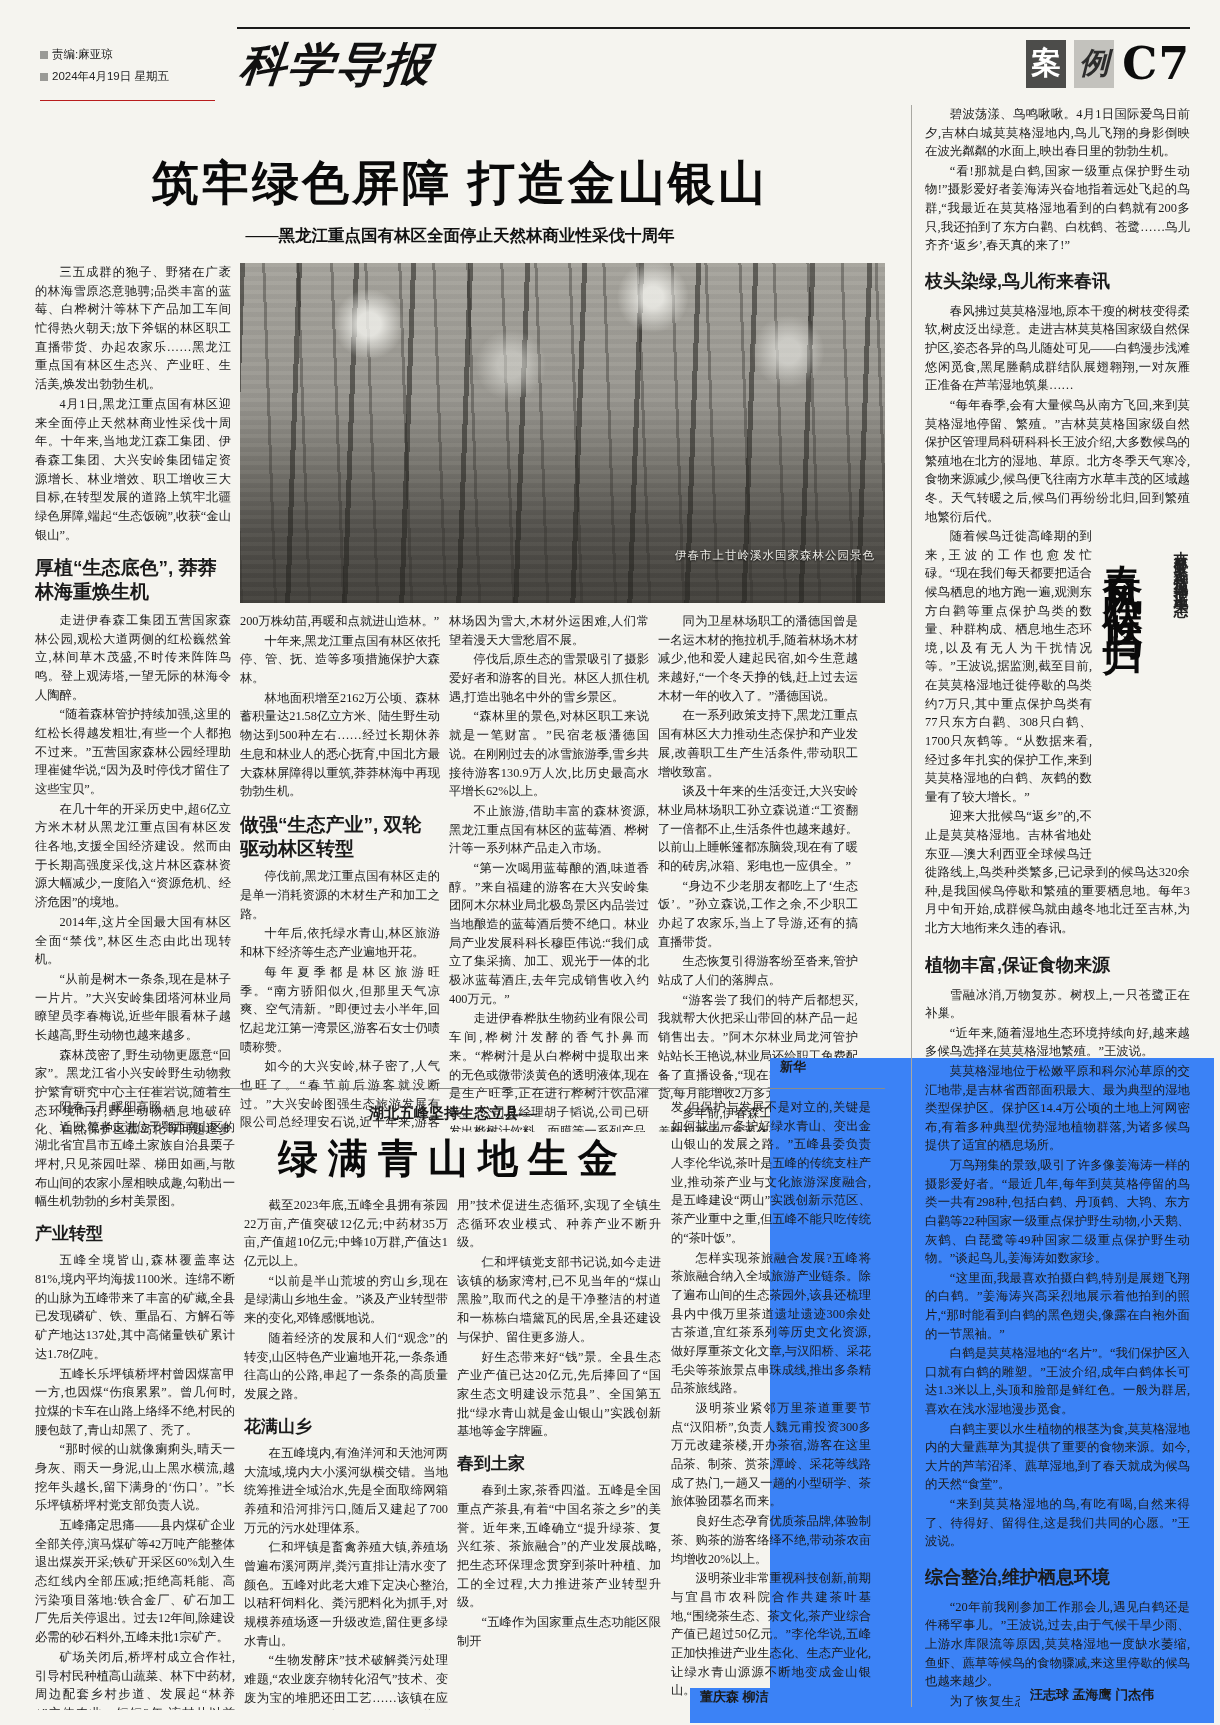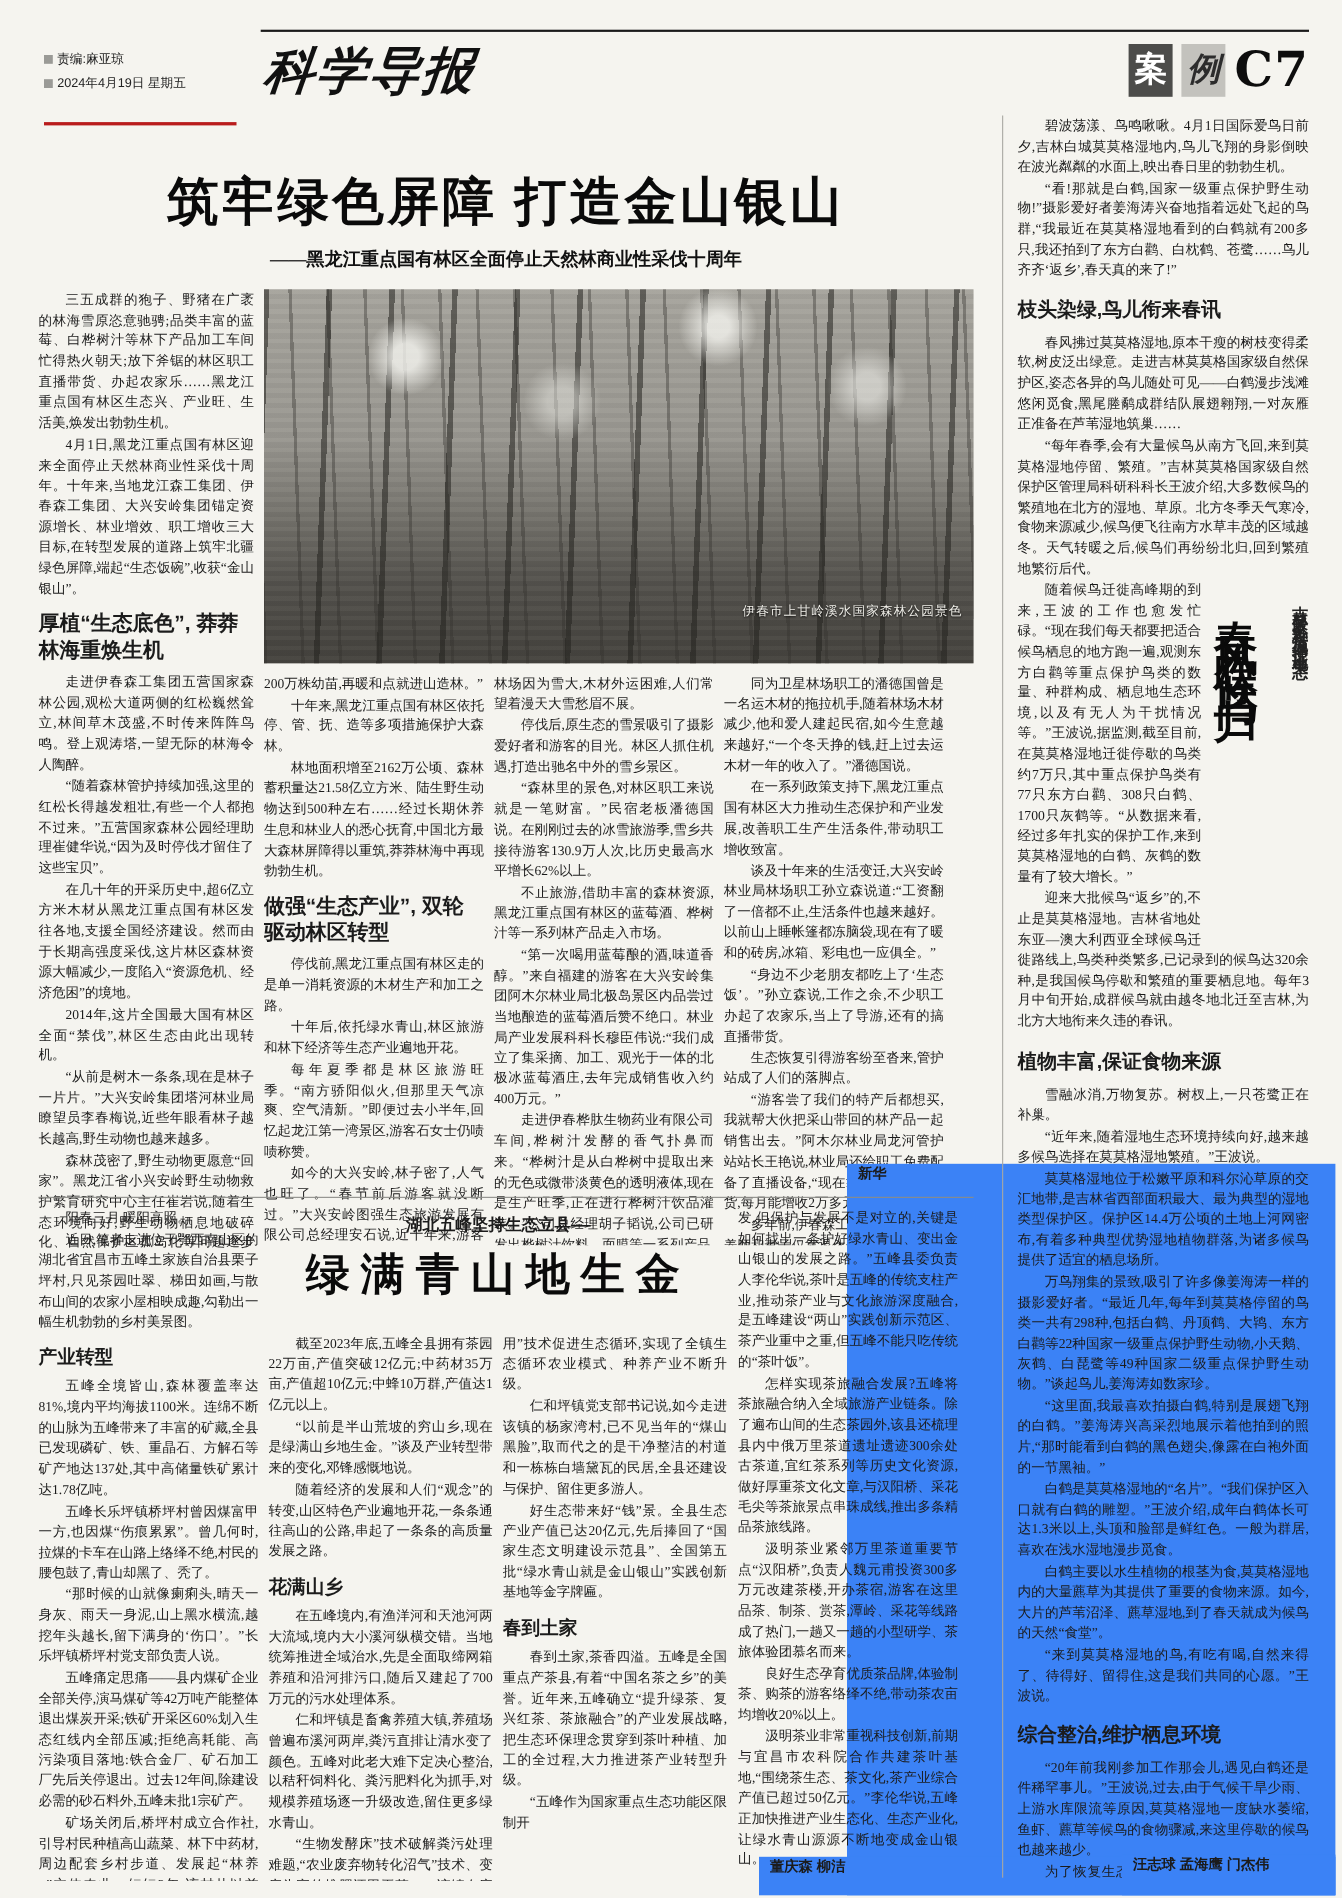--- a/index.html
+++ b/index.html
@@ -5,21 +5,21 @@
   html,body{margin:0;padding:0;}
   body{
     width:1220px;height:1725px;position:relative;overflow:hidden;
     background:#f5f4ef;color:#1b1b1b;
     font-family:"Liberation Serif","DejaVu Serif",serif;
   }
   .abs{position:absolute;}
   
   .top-rule{left:237px;top:27px;width:953px;height:2px;background:#1a1a1a;}
   .hdr-left{left:40px;top:44px;width:175px;font-family:"Liberation Sans","DejaVu Sans",sans-serif;
-    font-size:11.5px;color:#222;border-bottom:3px solid #b91c1c;padding-bottom:23px;line-height:1.9;}
+    font-size:11.5px;color:#222;border-bottom:1px solid #b91c1c;padding-bottom:12px;line-height:1.9;}
   .hdr-left .sq{display:inline-block;width:8px;height:8px;background:#9a9a96;margin-right:4px;vertical-align:middle;}
   .masthead{left:240px;top:34px;width:300px;font-family:"DejaVu Serif","Liberation Serif",serif;
     font-size:46px;font-weight:bold;font-style:italic;transform:skewX(-6deg);letter-spacing:2px;color:#111;}
   .flag{right:30px;left:auto;top:38px;display:flex;align-items:center;gap:8px;}
   .flag .box{width:40px;height:48px;display:flex;align-items:center;justify-content:center;
     font-size:30px;font-weight:bold;font-family:"DejaVu Serif",serif;}
   .flag .box.dark{background:#4c4c4a;color:#fff;}
   .flag .box.lite{background:#c3c2bd;color:#2c2c2c;font-style:italic;}
   .flag .pageno{font-size:44px;font-weight:bold;font-family:"DejaVu Serif",serif;color:#0d0d0d;letter-spacing:1px;}
   
@@ -57,21 +57,21 @@
   
   .sep-bottom{left:35px;top:1088px;width:850px;height:1px;background:#8c8c88;}
   .bottom{left:35px;top:1098px;width:850px;height:612px;display:flex;gap:9px;}
   .bottom .col{width:200px;height:612px;}
   .bottom-mid{width:418px;display:flex;flex-direction:column;}
   .bot-head{text-align:center;padding:6px 0 10px 0;}
   .kicker{font-size:15px;font-weight:bold;font-family:Liberation Mono, monospace;margin-bottom:8px;}
   .bot-title{font-family:"Liberation Sans","DejaVu Sans",sans-serif;font-weight:900;
     font-size:40px;letter-spacing:10px;color:#0a0a0a;}
   .bottom-mid-cols{display:flex;gap:9px;flex:1;overflow:hidden;}
-  .bottom-mid-cols .col{width:204px;height:auto;margin-top:16px;}
+  .bottom-mid-cols .col{width:204px;height:auto;}
   .bottom .blk.h{font-size:17px;}
   
   .v-divider{left:911px;top:105px;width:1px;height:1602px;background:#a9a8a2;}
   .right-art{left:925px;top:105px;width:265px;height:1602px;overflow:hidden;}
   .right-art .blk{font-size:12.4px;line-height:1.5;}
   .right-art .blk.h{font-size:18px;margin:13px 0 7px 0;}
   .r-wrap::after{content:"";display:block;clear:both;}
   .v-block{float:right;width:88px;height:318px;margin:6px 0 10px 10px;display:flex;justify-content:space-between;}
   .v-title{writing-mode:vertical-rl;font-family:"Liberation Sans","DejaVu Sans",sans-serif;
     font-weight:900;font-size:40px;letter-spacing:14px;color:#0a0a0a;line-height:1.05;}

